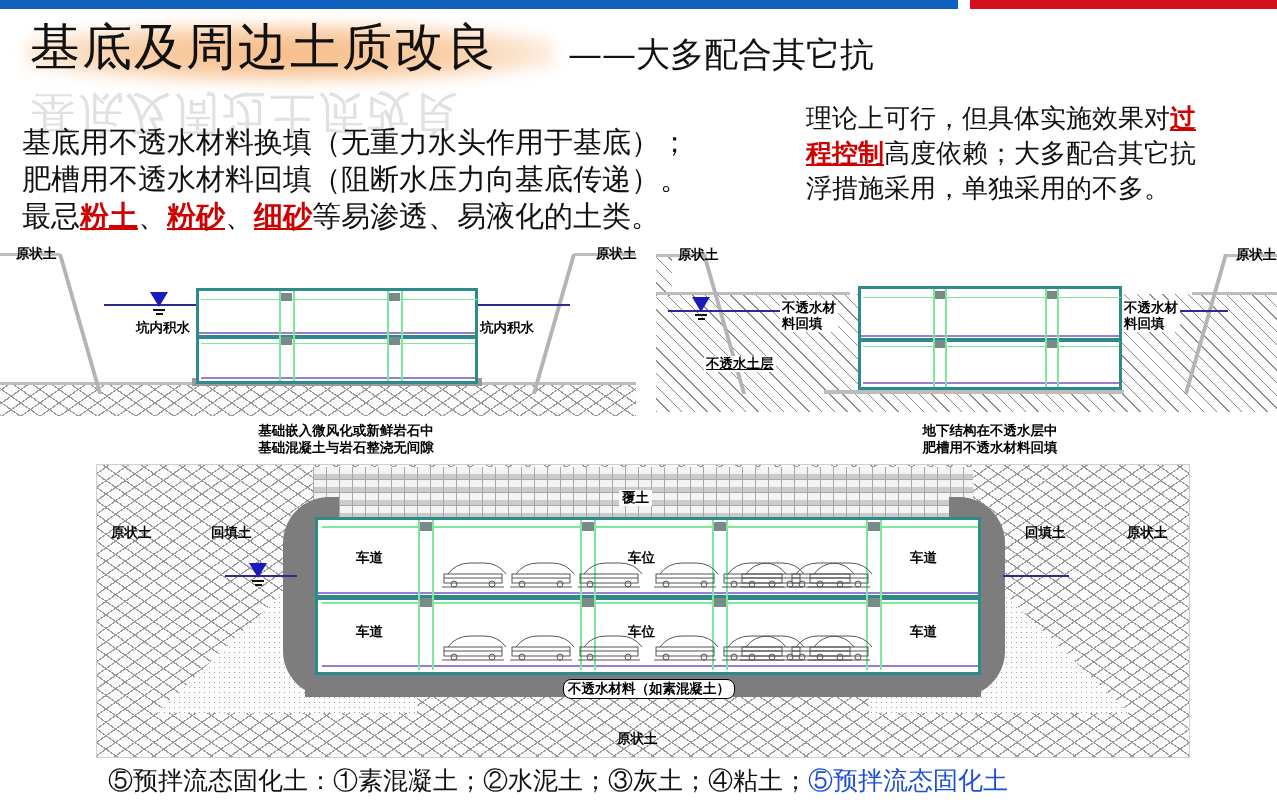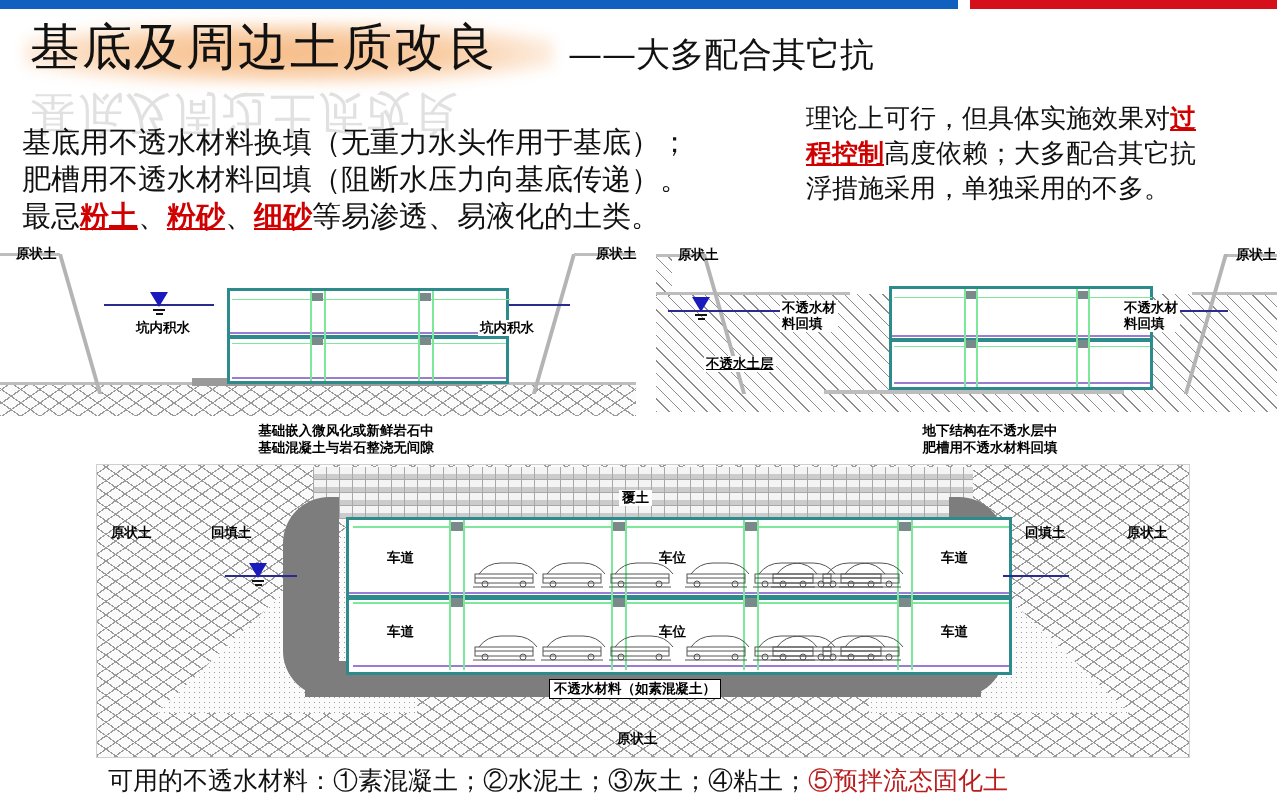--- a/index.html
+++ b/index.html
@@ -63,21 +63,21 @@
   .wt .tri{
     width:0;height:0;border-left:9px solid transparent;border-right:9px solid transparent;
     border-top:15px solid #1b1bbd;
   }
   .wt .l1,.wt .l2{background:#111;position:absolute;left:3px;}
   .wt .l1{top:17px;width:12px;height:1.5px;}
   .wt .l2{top:21px;width:7px;height:1.5px;left:5.5px;}
   .wline{position:absolute;height:1.5px;background:#2b2b8f;}
 
   
-  .struct{position:absolute;box-sizing:border-box;background:#fff;border:3px solid #2d8b8b;margin-left:31px;}
+  .struct{position:absolute;box-sizing:border-box;background:#fff;border:3px solid #2d8b8b;}
   .inner-line{position:absolute;background:#7de89a;}
   .slab{position:absolute;background:#2d8b8b;}
   .slab-purple{position:absolute;background:#9b7bd4;}
   .col{position:absolute;background:#7a8a8a;}
   .col-g{position:absolute;background:#7de89a;}
 
   
   .hatch-diag{
     background-color:#fdfdfd;
     background-image:repeating-linear-gradient(45deg,#8d8d8d 0px,#8d8d8d 1px,transparent 1px,transparent 9px);
@@ -109,21 +109,21 @@
   .blanket.round-r{border-top-right-radius:46px;border-bottom-right-radius:46px;}
 
   
   .car{position:absolute;}
 
   
   .footer{
     position:absolute;left:108px;top:764px;
     font-family:"DejaVu Serif","Liberation Serif",serif;font-size:25px;color:#111;white-space:nowrap;
   }
-  .footer .p5{color:#b91c1c;}
+  .footer .p5{color:#1d4ed8;}
   .cap{
     position:absolute;text-align:center;font-family:"DejaVu Sans","Liberation Sans",sans-serif;
     font-weight:bold;font-size:13.5px;color:#000;line-height:1.28;
   }
 </style>
 </head>
 <body>
 
 <div id="slide">
 
@@ -455,21 +455,21 @@
       <div class="l1"></div>
       <div class="l2"></div>
     </div>
     <div class="wline" style="left:906px;top:110px;width:66px;"></div>
 
     <div class="lbl md" style="left:14px;top:60px;">原状土</div>
     <div class="lbl md" style="left:114px;top:60px;">回填土</div>
     <div class="lbl md" style="left:928px;top:60px;">回填土</div>
     <div class="lbl md" style="left:1030px;top:60px;">原状土</div>
     <div class="lbl md" style="left:522px;top:25px;background:#fff;padding:0 3px;">覆土</div>
-    <div class="lbl md boxed" style="left:452px;top:214px;">不透水材料（如素混凝土）</div>
+    <div class="lbl md boxed" style="left:466px;top:214px;border-radius:8px;">不透水材料（如素混凝土）</div>
     <div class="lbl md" style="left:520px;top:266px;">原状土</div>
   </div>
 
   <div class="footer">
-    <span>可用的不透水材料：</span><span>①素混凝土；</span><span>②水泥土；</span><span>③灰土；</span><span>④粘土；</span><span class="p5">⑤预拌流态固化土</span>
+    <span>⑤预拌流态固化土：</span><span>①素混凝土；</span><span>②水泥土；</span><span>③灰土；</span><span>④粘土；</span><span class="p5">⑤预拌流态固化土</span>
   </div>
 
 </div>
 
 </body></html>

